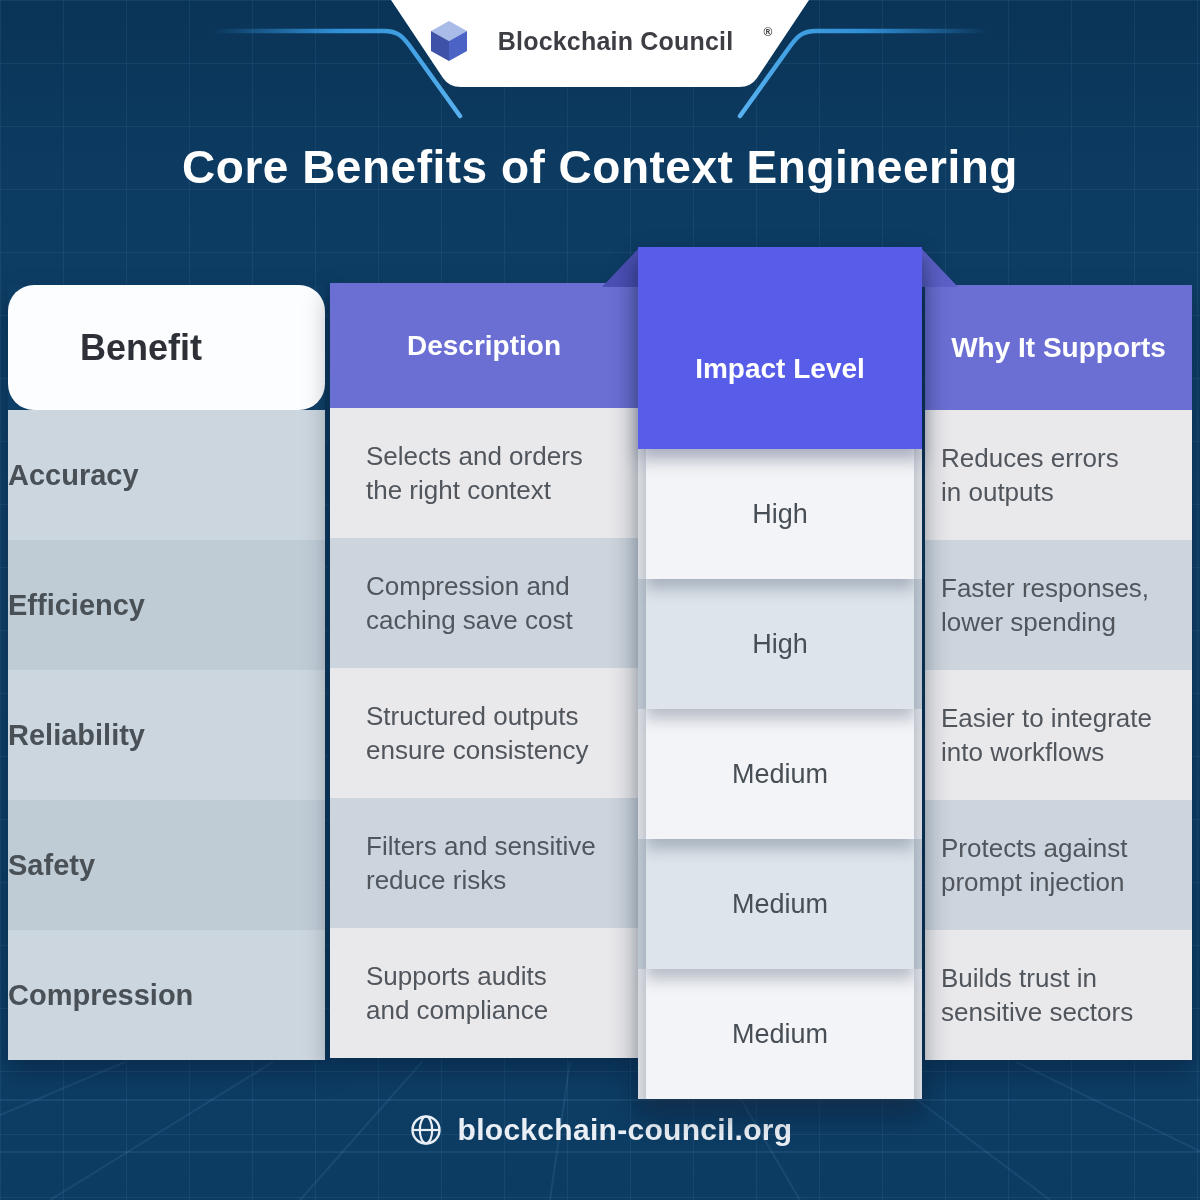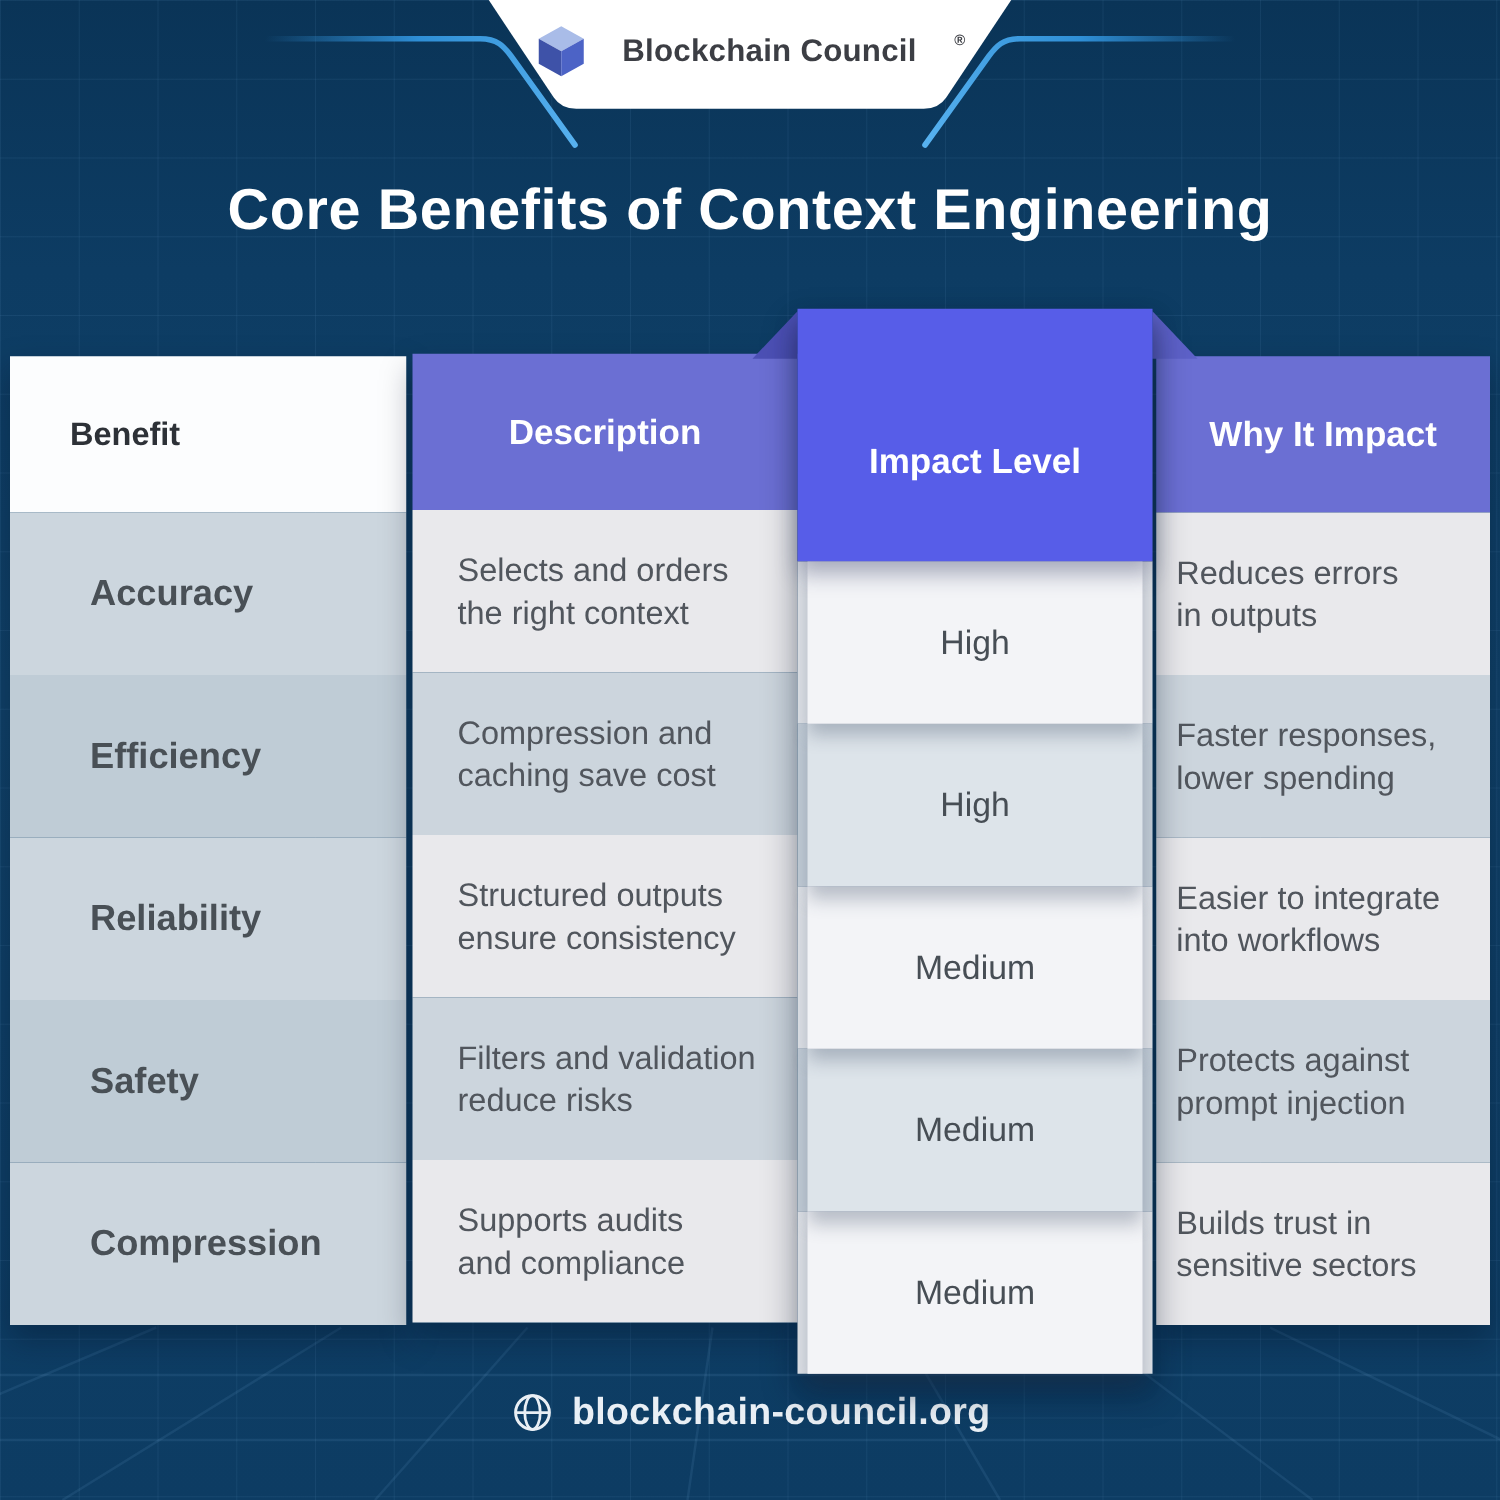--- a/index.html
+++ b/index.html
@@ -23,28 +23,28 @@
     color:#ffffff;font-size:46px;font-weight:700;letter-spacing:.5px;z-index:2;}
 
   
   .col{position:absolute;z-index:4;box-shadow:0 12px 24px rgba(3,15,35,.35);}
   .col-benefit{left:8px;top:285px;width:317px;}
   .col-desc{left:330px;top:283px;width:308px;}
   .col-why{left:925px;top:285px;width:267px;}
   .col-impact{left:638px;top:247px;width:284px;z-index:6;box-shadow:0 14px 26px rgba(3,15,35,.45);}
 
   .hdr{height:125px;display:flex;align-items:center;box-sizing:border-box;}
-  .hdr-benefit{background:#fcfdfe;color:#2d3137;font-size:26px;font-weight:700;padding-left:48px;}
+  .hdr-benefit{background:#fcfdfe;color:#2d3137;font-size:36px;font-weight:700;padding-left:72px;border-radius:26px;}
   .hdr-purple{background:#6b6fd3;color:#ffffff;font-size:28px;font-weight:700;justify-content:center;}
   .hdr-impact{height:202px;background:#575de8;color:#ffffff;font-size:28px;font-weight:700;
     display:flex;align-items:center;justify-content:center;padding-top:42px;box-sizing:border-box;
     position:relative;z-index:7;box-shadow:0 10px 16px rgba(28,38,80,.35);}
 
   .cell{height:130px;display:flex;align-items:center;box-sizing:border-box;}
-  .b-cell{font-size:29px;font-weight:600;color:#495056;padding-left:64px;}
+  .b-cell{font-size:29px;font-weight:600;color:#495056;}
   .t-cell{font-size:26px;color:#51565d;line-height:34px;white-space:pre-line;}
   .d-cell{padding-left:36px;}
   .w-cell{padding-left:16px;}
   .b-cell.odd{background:#ccd6de;}  .b-cell.even{background:#bfccd6;}
   .t-cell.odd{background:#e9e9ec;}  .t-cell.even{background:#ccd5dd;}
 
   .icell{height:130px;position:relative;}
   .icell.odd{background:#dfe2e7;}   .icell.even{background:#c2ccd6;}
   .icard{position:absolute;left:8px;right:8px;top:0;bottom:0;
     display:flex;align-items:center;justify-content:center;
@@ -125,21 +125,21 @@
   </div>
 
   <div class="col col-desc">
     <div class="hdr hdr-purple">Description</div>
     <div class="cell t-cell d-cell odd">Selects and orders
 the right context</div>
     <div class="cell t-cell d-cell even">Compression and
 caching save cost</div>
     <div class="cell t-cell d-cell odd">Structured outputs
 ensure consistency</div>
-    <div class="cell t-cell d-cell even">Filters and validation
+    <div class="cell t-cell d-cell even">Filters and sensitive
 reduce risks</div>
     <div class="cell t-cell d-cell odd">Supports audits
 and compliance</div>
   </div>
 
   <div class="col col-impact">
     <div class="hdr-impact">Impact Level</div>
     <div class="icell odd z5">
         <div class="icard">High</div>
       </div>
@@ -151,21 +151,21 @@
       </div>
     <div class="icell even z2">
         <div class="icard">Medium</div>
       </div>
     <div class="icell odd z1">
         <div class="icard">Medium</div>
       </div>
   </div>
 
   <div class="col col-why">
-    <div class="hdr hdr-purple">Why It Impact</div>
+    <div class="hdr hdr-purple">Why It Supports</div>
     <div class="cell t-cell w-cell odd">Reduces errors
 in outputs</div>
     <div class="cell t-cell w-cell even">Faster responses,
 lower spending</div>
     <div class="cell t-cell w-cell odd">Easier to integrate
 into workflows</div>
     <div class="cell t-cell w-cell even">Protects against
 prompt injection</div>
     <div class="cell t-cell w-cell odd">Builds trust in
 sensitive sectors</div>

